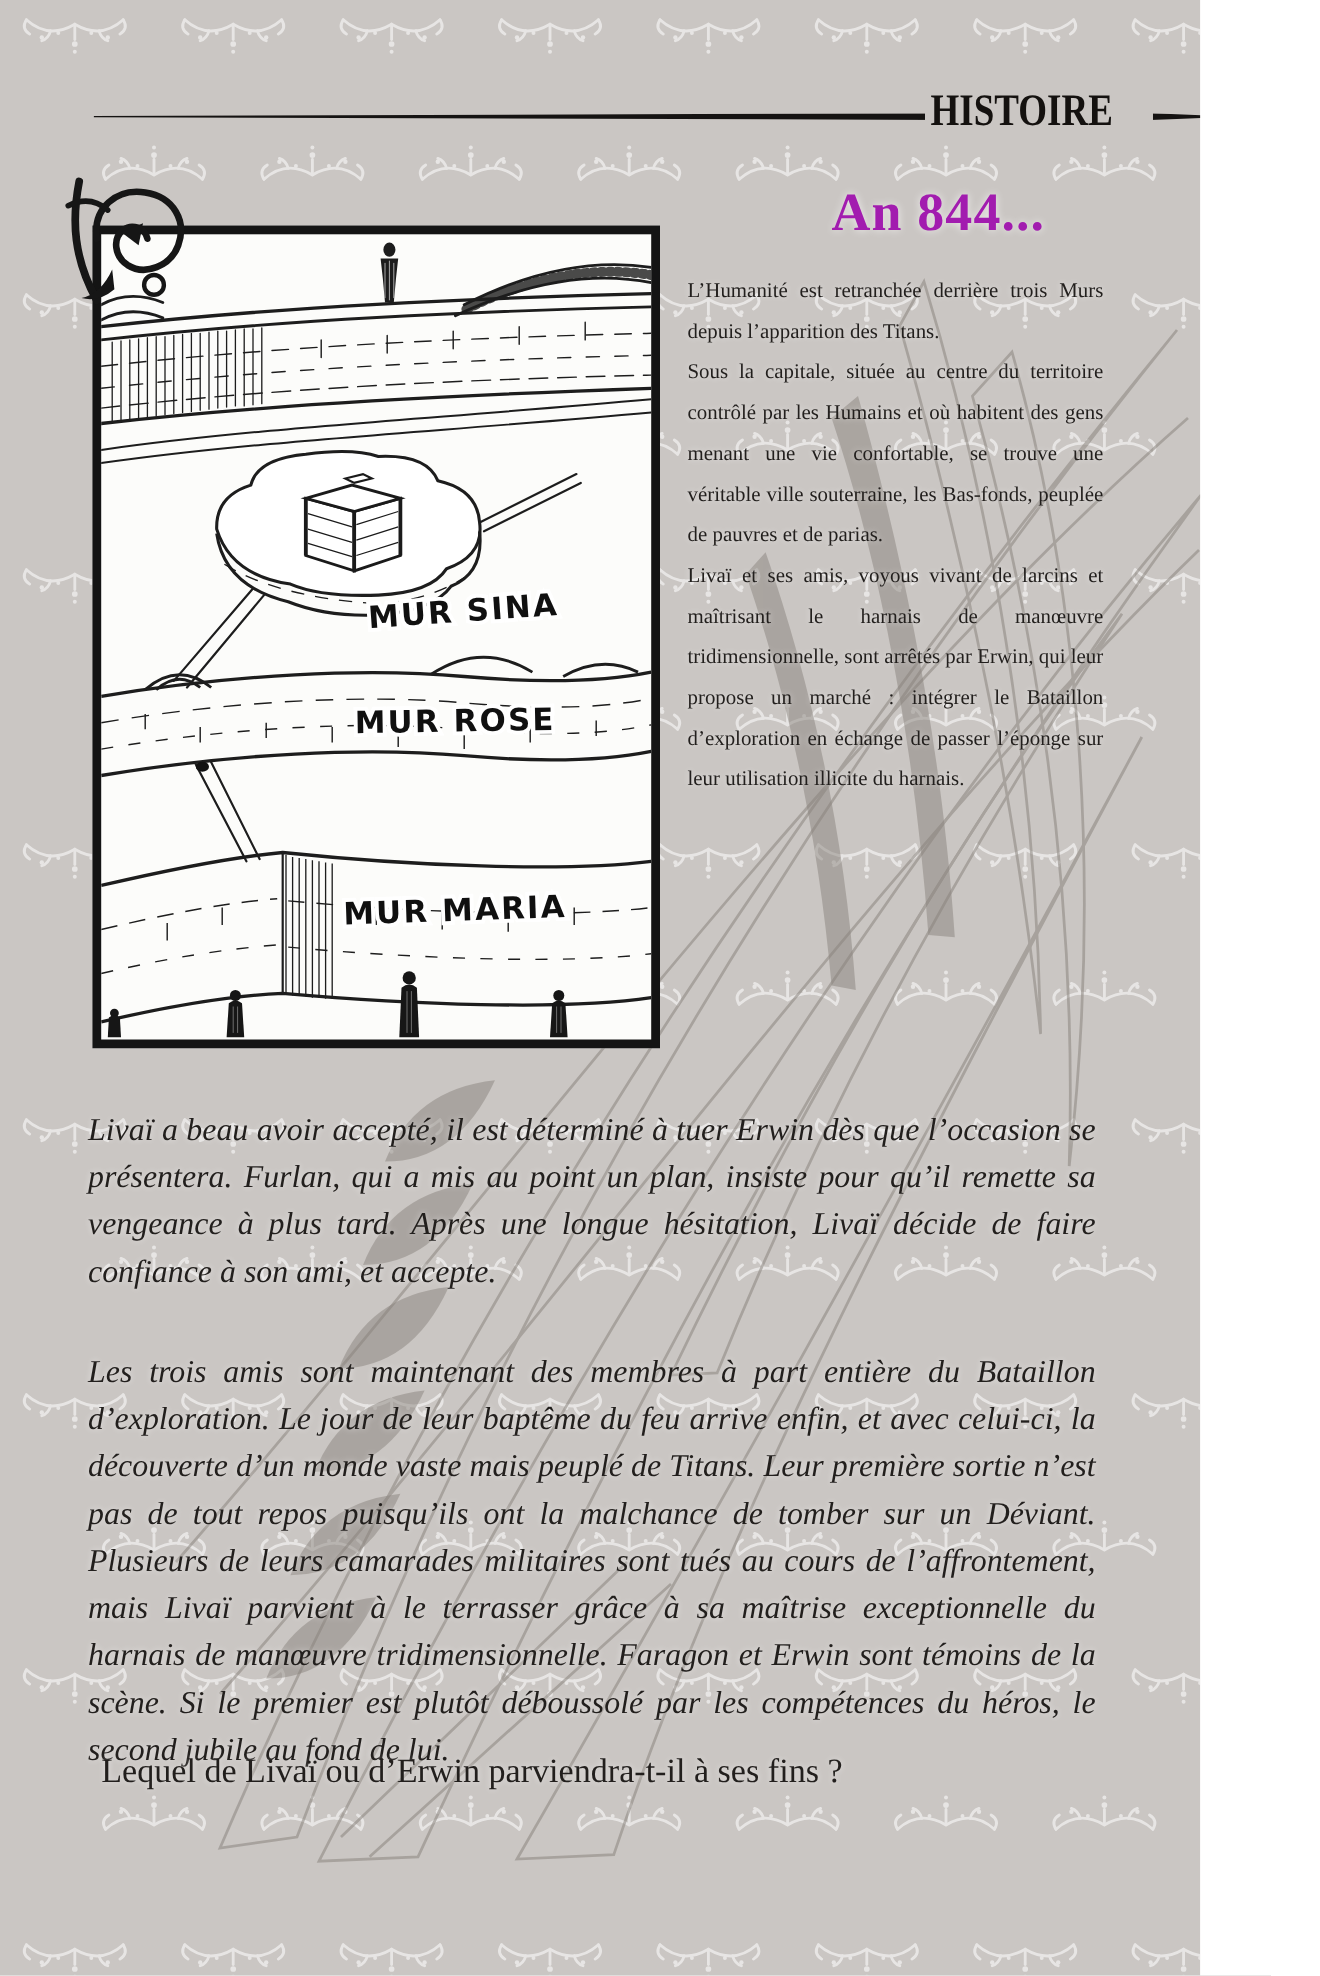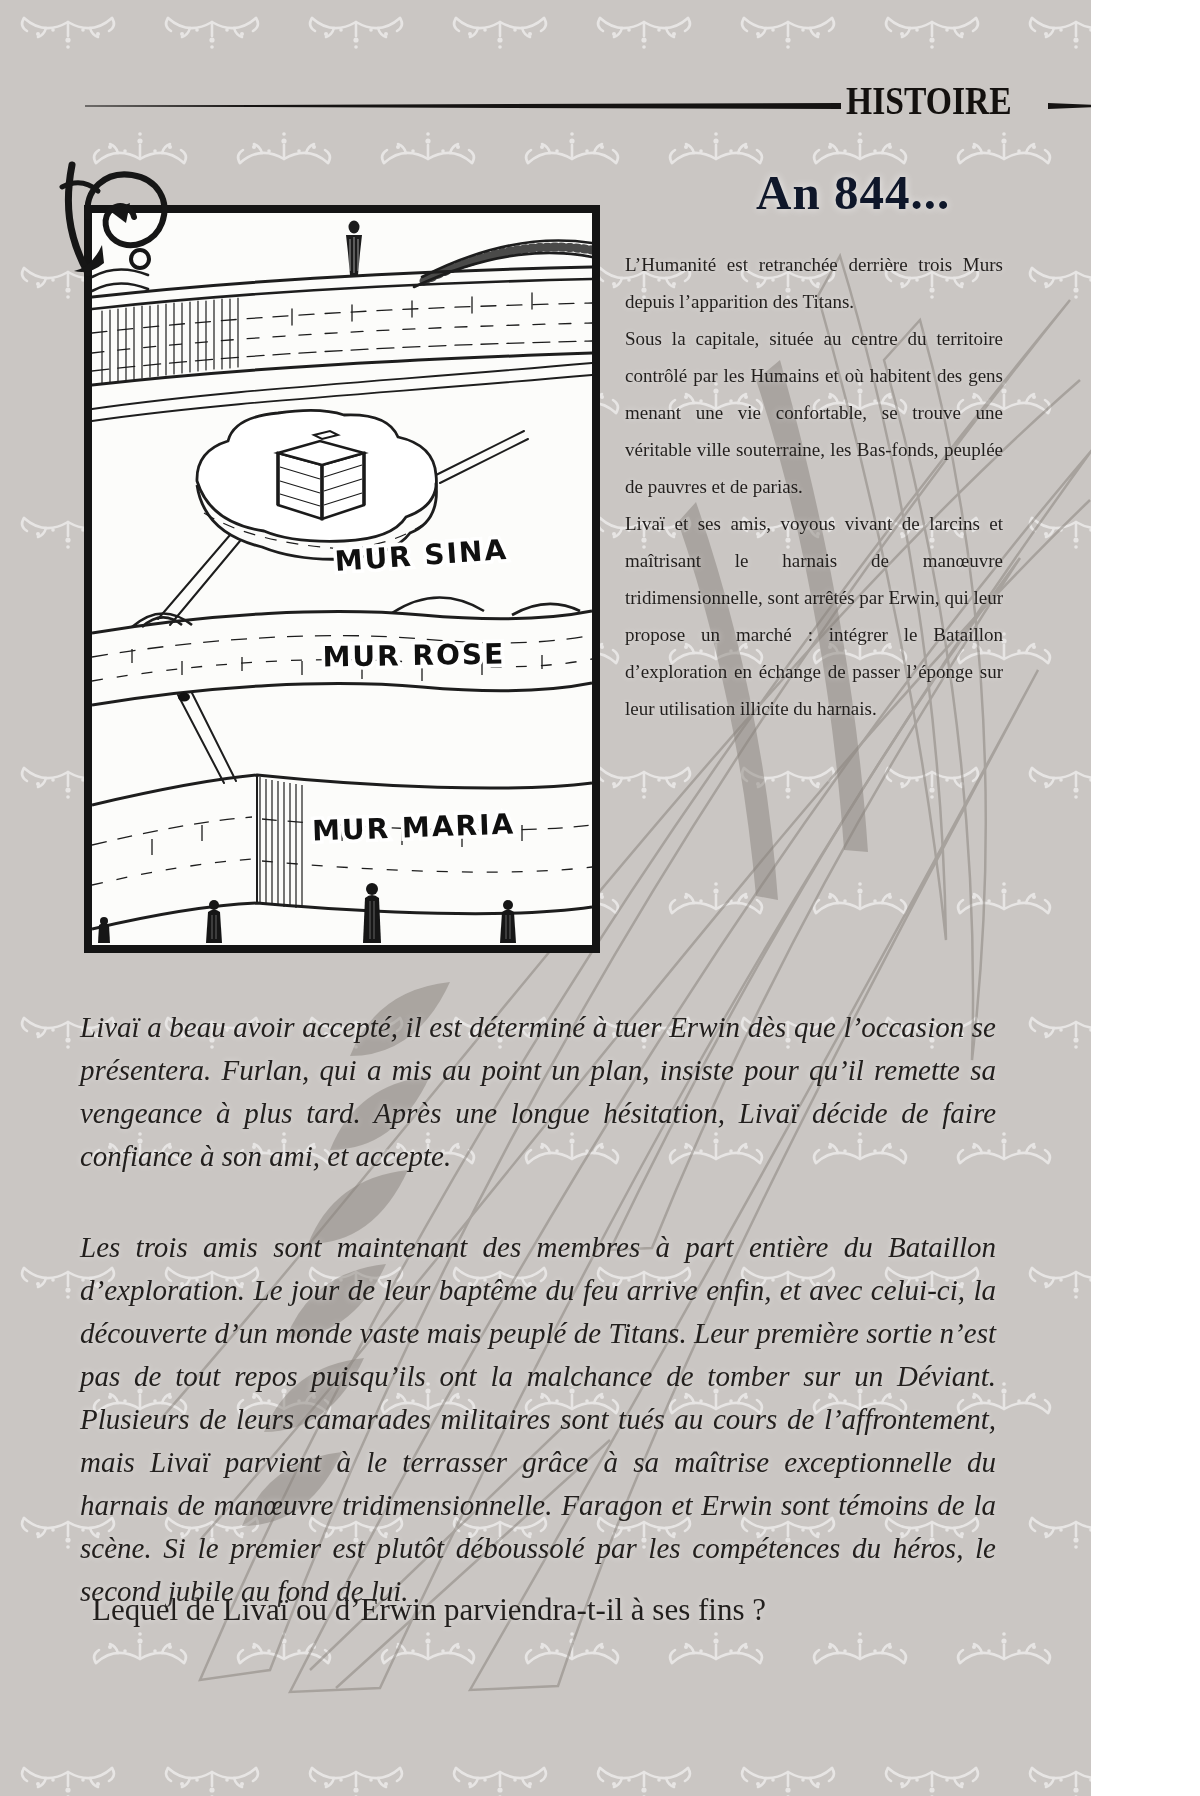--- a/index.html
+++ b/index.html
@@ -8,21 +8,21 @@
   .orn-layer{position:absolute;left:0;top:0;width:1200px;height:1796px;opacity:.55;pointer-events:none;}
   .watermark{position:absolute;left:140px;top:240px;width:980px;height:1460px;pointer-events:none;}
   .rule-left{position:absolute;left:85px;top:103px;width:756px;height:6px;background:#151312;
              clip-path:polygon(0 42%,100% 0,100% 100%,0 58%);}
   .rule-right{position:absolute;left:1048px;top:103px;width:58px;height:6px;background:#151312;
               clip-path:polygon(0 0,100% 38%,100% 62%,0 100%);}
   .histoire{position:absolute;left:846px;top:76px;font-size:41px;font-weight:bold;
             letter-spacing:0;transform:scaleX(.82);transform-origin:left center;
             color:#14110f;white-space:nowrap;}
   .an-title{position:absolute;left:756px;top:164px;font-size:49px;font-weight:bold;
-            letter-spacing:1px;color:#0f172a;text-shadow:0 0 8px rgba(255,255,255,.7);}
+            letter-spacing:1px;color:#a21caf;text-shadow:0 0 8px rgba(255,255,255,.7);}
   .panel{position:absolute;left:84px;top:205px;width:516px;height:748px;box-sizing:border-box;
          border:8px solid #141414;background:#fcfcfa;}
   .panel svg.map{display:block;width:500px;height:732px;}
   .flourish{position:absolute;left:-36px;top:-54px;width:120px;height:124px;}
   .col-text{position:absolute;left:625px;top:246px;width:378px;font-size:19px;line-height:37px;
             text-align:justify;text-shadow:0 0 6px rgba(255,255,255,.55);}
   .col-text p{margin:0;}
   .full-text{position:absolute;left:80px;top:1006px;width:916px;font-size:29px;line-height:43px;
              text-align:justify;text-shadow:0 0 6px rgba(255,255,255,.55);}
   .full-text p{margin:0;font-style:italic;}

